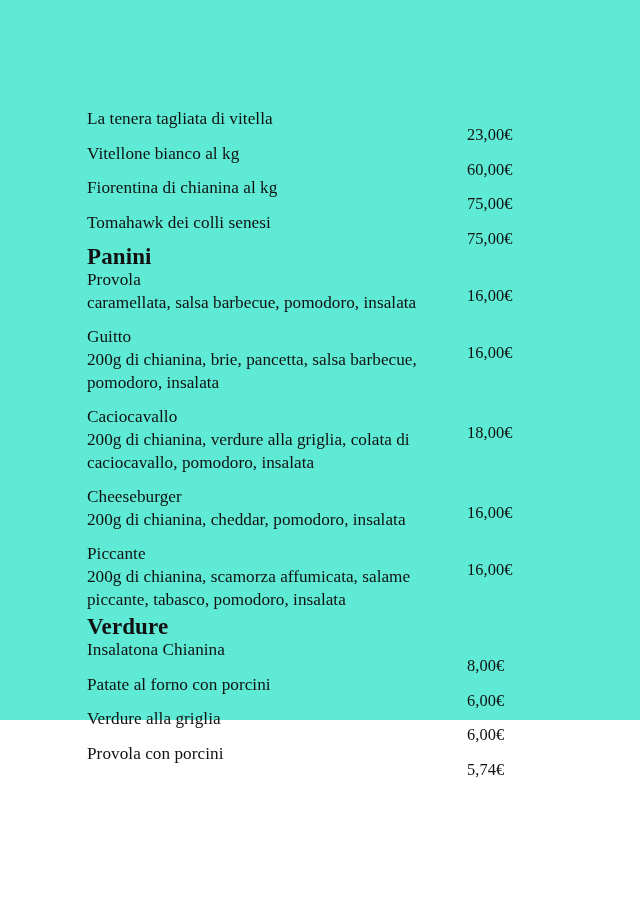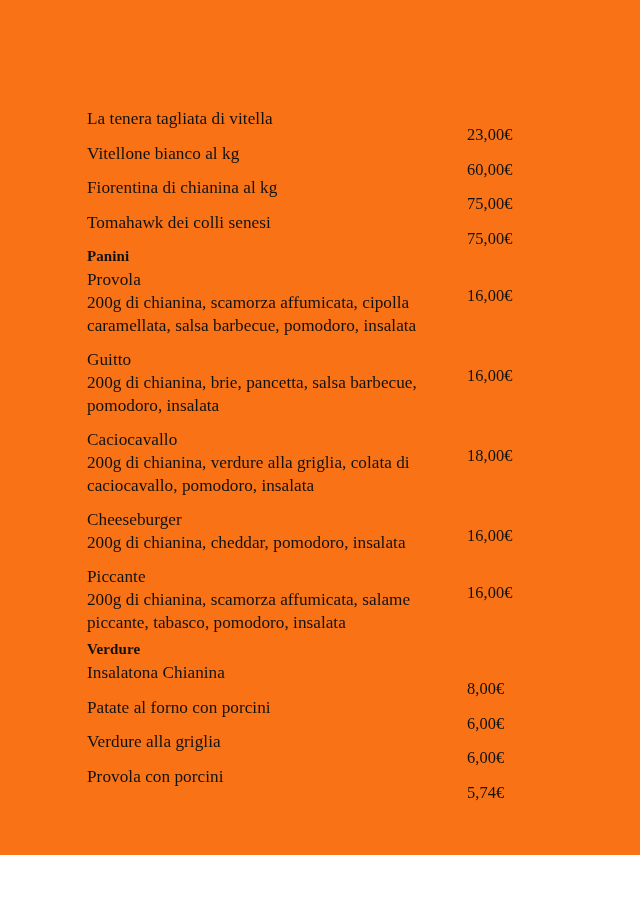--- a/index.html
+++ b/index.html
@@ -11,22 +11,22 @@
     width: 640px;
     height: 908px;
     overflow: hidden;
     font-family: "Liberation Serif", "DejaVu Serif", serif;
     color: #111111;
     -webkit-font-smoothing: antialiased;
   }
   .page {
     position: relative;
     width: 640px;
-    height: 855px;
-    background: #f97316;
+    height: 720px;
+    background: #5eead4;
     box-sizing: border-box;
   }
   .menu {
     position: absolute;
     left: 87px;
     top: 107px;
     width: 466px;
   }
 
   
@@ -60,21 +60,21 @@
   }
   .desc-line { display: block; white-space: nowrap; }
 
   
   .simple { margin-bottom: 11.5px; }           
   .group  { margin-bottom: 11px; }             
   .group:last-child { margin-bottom: 0; font-family: Liberation Serif, serif; }
 
   .section-heading {
     display: block;
-    font-size: 15px;
+    font-size: 23px;
     line-height: 23px;
     font-weight: bold;
     letter-spacing: 0.1px;
   }
   .section { margin-top: 4px; }
   .section-first-gap { margin-top: 0; }
 
   
   .under-heading { margin-top: 0; }
 </style>
@@ -105,21 +105,20 @@
 
     <div class="section section-first-gap">
       <span class="section-heading">Panini</span>
 
       <div class="group under-heading">
         <div class="row">
           <span class="name">Provola</span>
           <span class="price">16,00€</span>
         </div>
         <span class="desc">
-          <span class="desc-line">200g di chianina, scamorza affumicata, cipolla</span>
           <span class="desc-line">caramellata, salsa barbecue, pomodoro, insalata</span>
         </span>
       </div>
 
       <div class="group">
         <div class="row">
           <span class="name">Guitto</span>
           <span class="price">16,00€</span>
         </div>
         <span class="desc">

